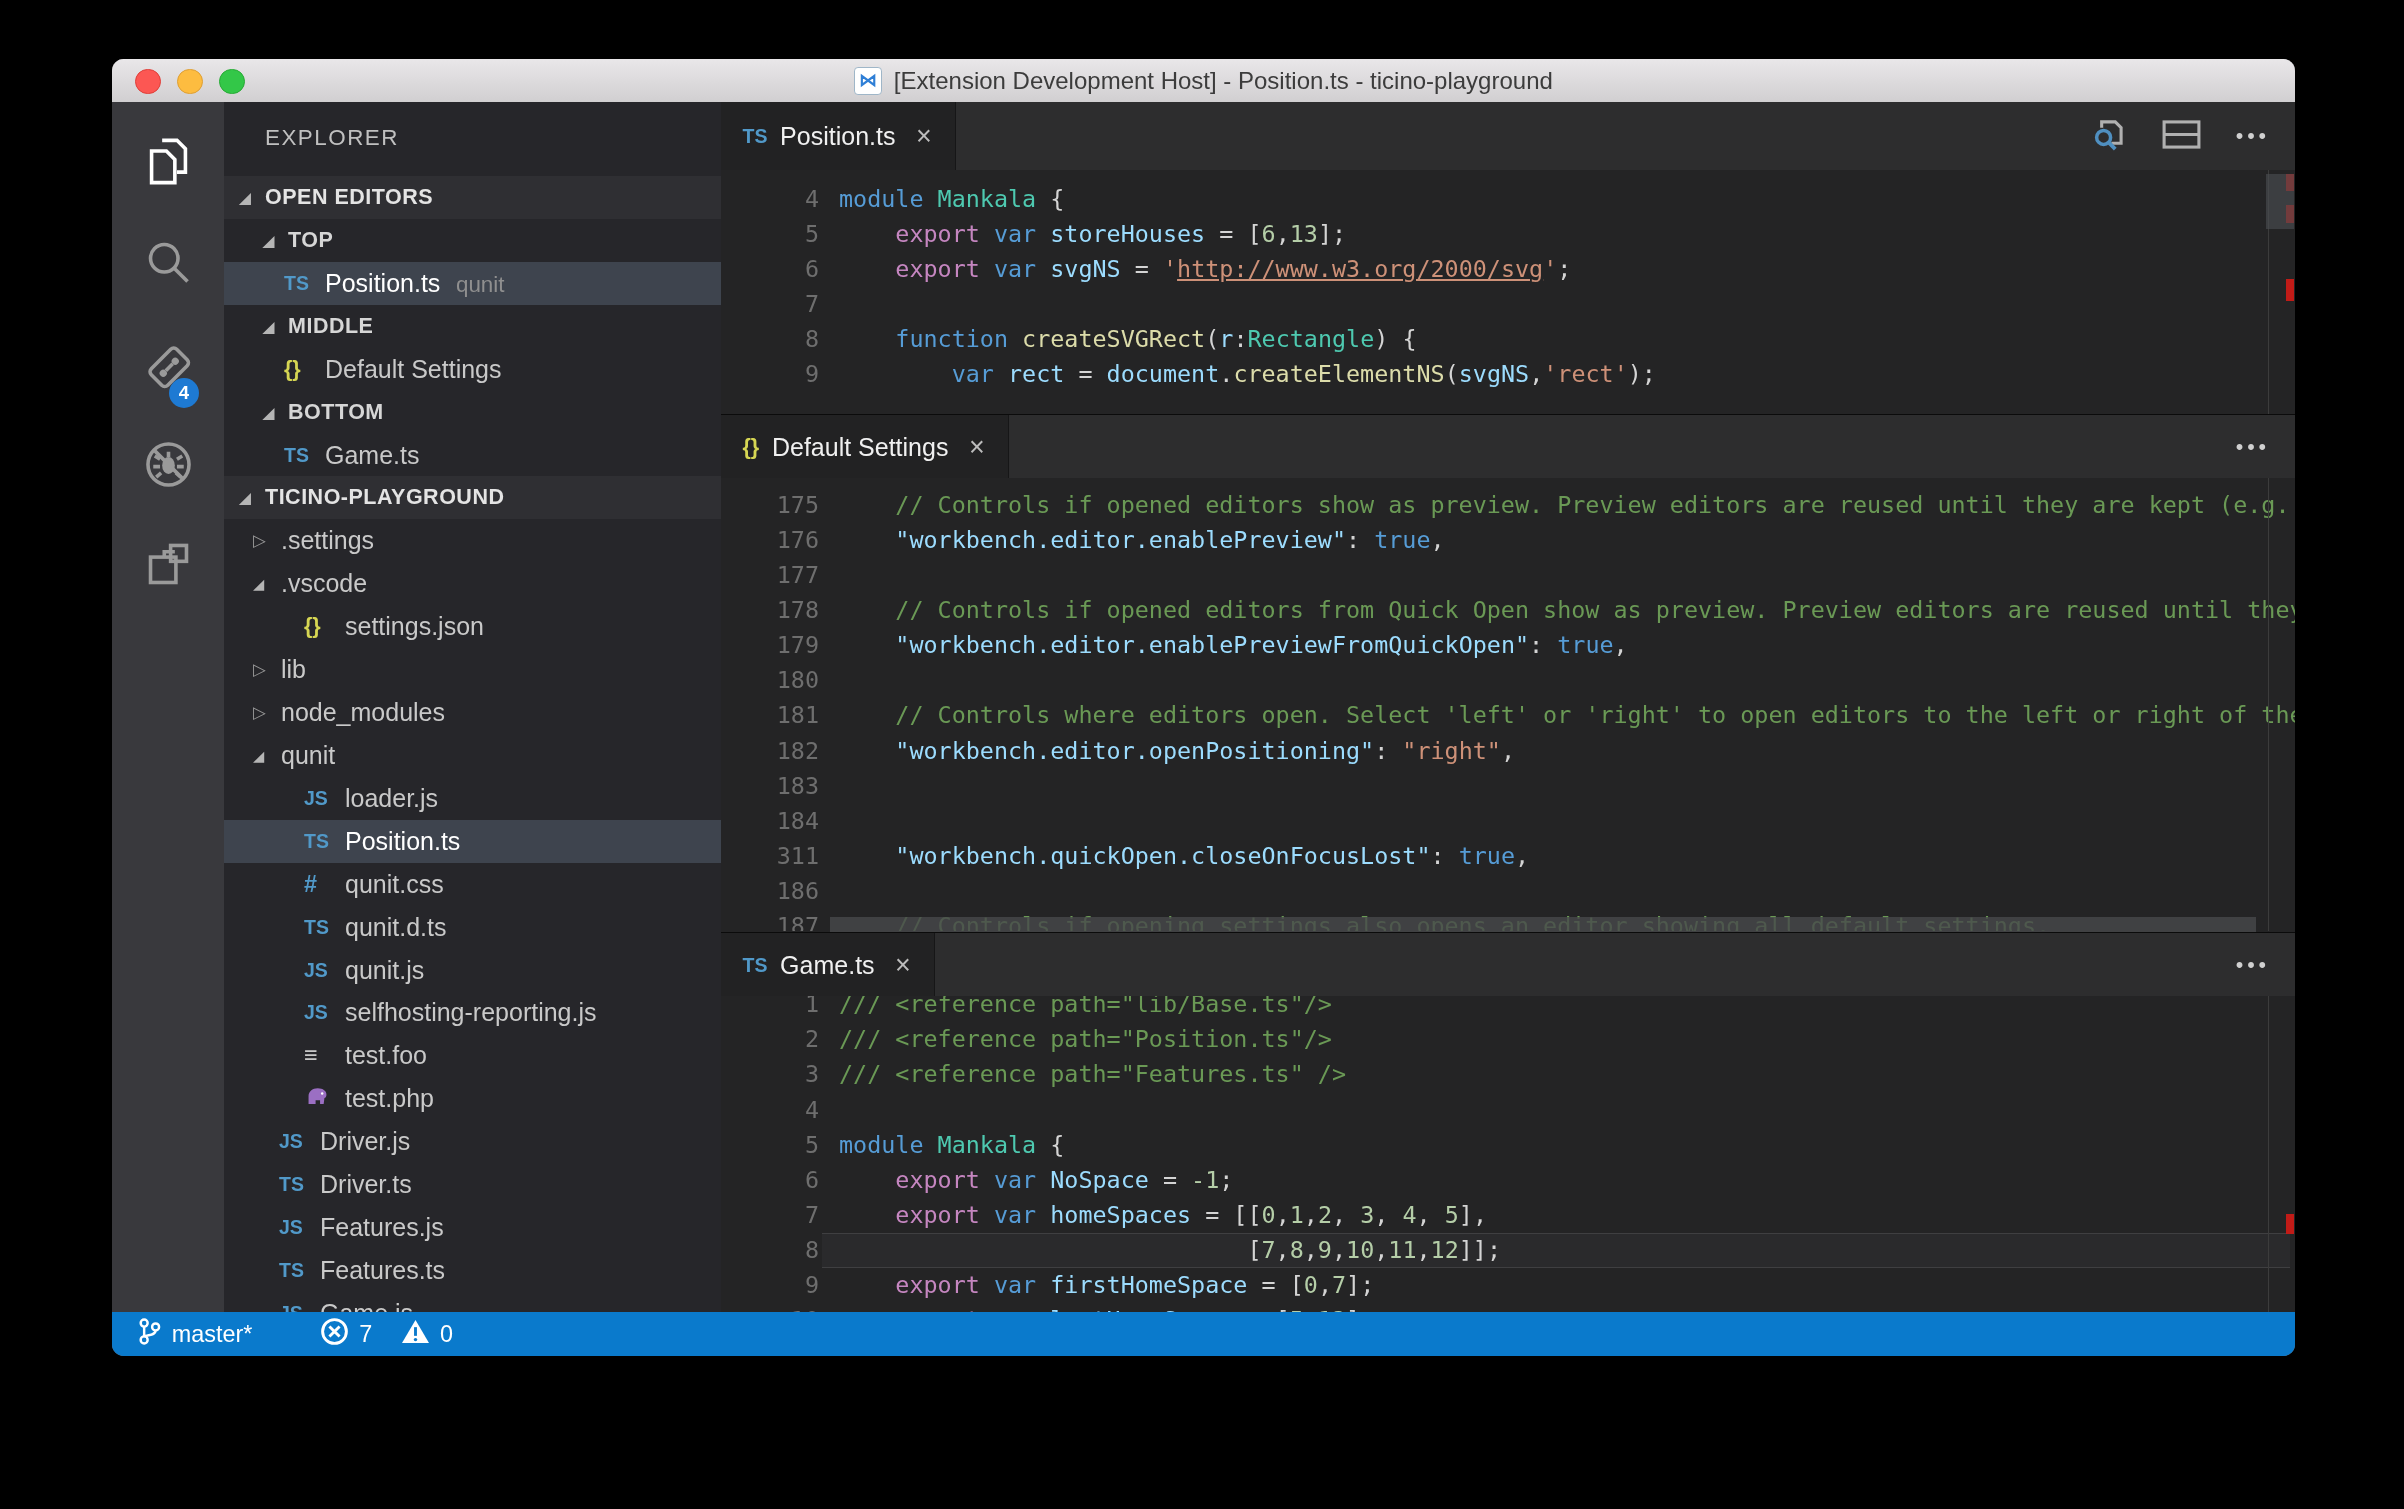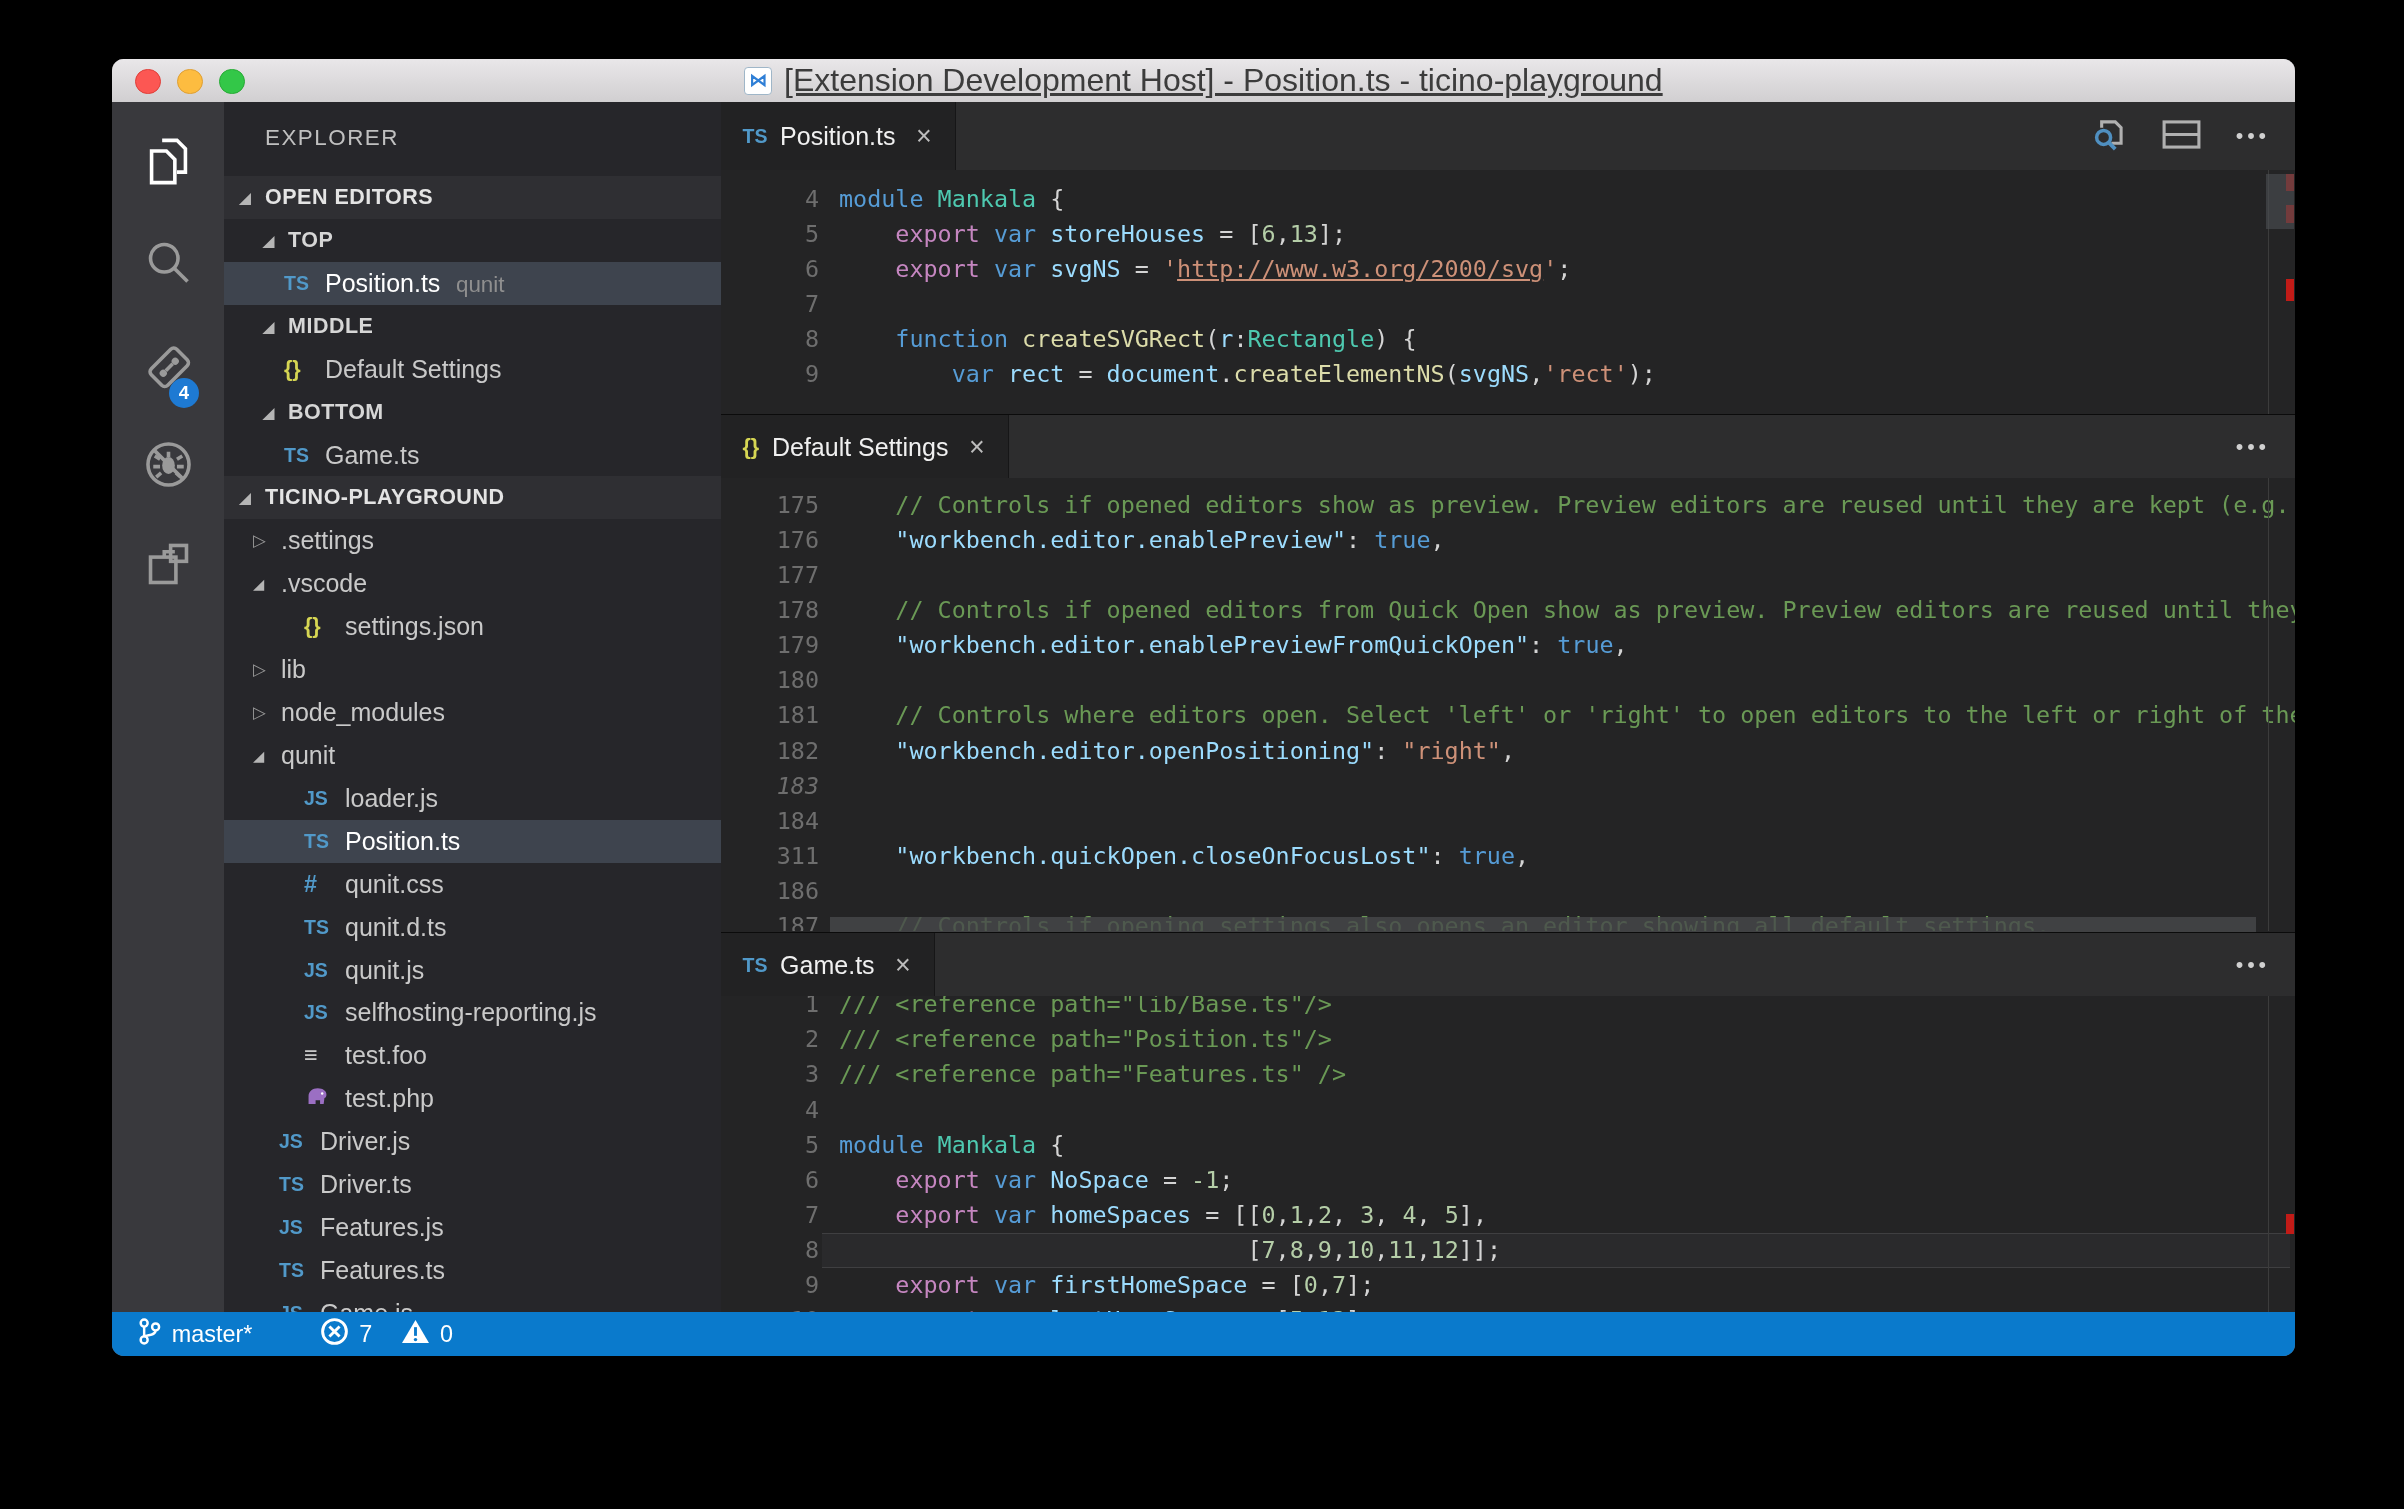--- a/index.html
+++ b/index.html
@@ -11,21 +11,21 @@
   .titlebar{position:absolute;left:0;top:0;right:0;height:43px;
             background:linear-gradient(#e9e7e9,#d1cfd1);border-bottom:1px solid #a9a7a9;}
   .lights{position:absolute;left:23.4px;top:9.8px;display:flex;gap:16.6px;}
   .light{width:23.4px;height:23.4px;border-radius:50%;}
   .light.red{background:#fc5753;border:1px solid #df3e38;}
   .light.yellow{background:#fdbc40;border:1px solid #de9f34;}
   .light.green{background:#33c748;border:1px solid #27aa35;}
   .titlewrap{position:absolute;left:0;right:0;top:0;height:43px;display:flex;align-items:center;justify-content:center;gap:11.7px;}
   .vsicon{width:26px;height:26px;background:#fff;border:1px solid #9fb6c8;border-radius:3.9px;
           display:flex;align-items:center;justify-content:center;color:#2f7fd6;font-weight:bold;font-size:17.6px;}
-  .titletext{font-size:32px;color:#3c3c3c;text-decoration:underline;}
+  .titletext{font-size:24px;color:#3c3c3c;}
   
   .main{position:absolute;left:0;top:43px;right:0;height:1210px;display:flex;}
   .activitybar{position:relative;width:112px;background:#39393d;flex:none;}
   .aicon{position:absolute;left:29px;width:55px;height:55px;}
   .badge{position:absolute;width:30px;height:30px;border-radius:50%;background:#1e7ad3;color:#fff;
          font-size:18.5px;font-weight:bold;display:flex;align-items:center;justify-content:center;}
   .sidebar{position:relative;width:497px;background:#26262a;flex:none;overflow:hidden;}
   .sbtitle{position:absolute;left:41px;top:23.4px;font-size:22.4px;color:#c0c0c0;letter-spacing:1.5px;}
   .srow{position:absolute;left:0;right:0;height:43px;display:flex;align-items:center;font-size:25px;color:#c9c9c9;}
   .srow.section{background:#2f2f33;color:#e4e4e4;font-weight:bold;font-size:21.5px;letter-spacing:0.5px;}
@@ -275,21 +275,21 @@
             </div></div>
           <div class="ecode" style="top: 376px; height: 453px;">
             <div class="cline" style="top: 9.8px;"><span class="lnum">175</span><span class="ltext"><span class="tk-cmt">    // Controls if opened editors show as preview. Preview editors are reused until they are kept (e.g. via double click or editing) or when closed.</span></span></div>
             <div class="cline" style="top: 45px;"><span class="lnum">176</span><span class="ltext"><span class="tk-pun">    </span><span class="tk-key">"workbench.editor.enablePreview"</span><span class="tk-pun">: </span><span class="tk-kw">true</span><span class="tk-pun">,</span></span></div>
             <div class="cline" style="top: 80px;"><span class="lnum">177</span><span class="ltext"></span></div>
             <div class="cline" style="top: 115px;"><span class="lnum">178</span><span class="ltext"><span class="tk-cmt">    // Controls if opened editors from Quick Open show as preview. Preview editors are reused until they are kept (e.g. via double click or editing).</span></span></div>
             <div class="cline" style="top: 150px;"><span class="lnum">179</span><span class="ltext"><span class="tk-pun">    </span><span class="tk-key">"workbench.editor.enablePreviewFromQuickOpen"</span><span class="tk-pun">: </span><span class="tk-kw">true</span><span class="tk-pun">,</span></span></div>
             <div class="cline" style="top: 185px;"><span class="lnum">180</span><span class="ltext"></span></div>
             <div class="cline" style="top: 220px;"><span class="lnum">181</span><span class="ltext"><span class="tk-cmt">    // Controls where editors open. Select 'left' or 'right' to open editors to the left or right of the currently active one.</span></span></div>
             <div class="cline" style="top: 256px;"><span class="lnum">182</span><span class="ltext"><span class="tk-pun">    </span><span class="tk-key">"workbench.editor.openPositioning"</span><span class="tk-pun">: </span><span class="tk-str">"right"</span><span class="tk-pun">,</span></span></div>
-            <div class="cline" style="top: 291px; font-style: italic;"><span class="lnum">183</span><span class="ltext"></span></div>
+            <div class="cline" style="top: 291px;"><span class="lnum">183</span><span class="ltext"></span></div>
             <div class="cline" style="top: 326px;"><span class="lnum">184</span></div>
             <div class="cline" style="top: 361px;"><span class="lnum">311</span><span class="ltext"><span class="tk-pun">    </span><span class="tk-key">"workbench.quickOpen.closeOnFocusLost"</span><span class="tk-pun">: </span><span class="tk-kw">true</span><span class="tk-pun">,</span></span></div>
             <div class="cline" style="top: 396px;"><span class="lnum">186</span><span class="ltext"></span></div>
             <div class="cline" style="top: 431px;"><span class="lnum">187</span><span class="ltext"><span class="tk-cmt">    // Controls if opening settings also opens an editor showing all default settings.</span></span></div>
           </div>
           <div class="ovline" style="top: 376px; height: 453px;"></div>
           <div class="ehead sep" style="top: 830px; height: 64px;"><div class="tab">
               <span class="tabicon ts">TS</span>
               <span class="tablabel">Game.ts</span>
               <span class="tabclose">×</span>

